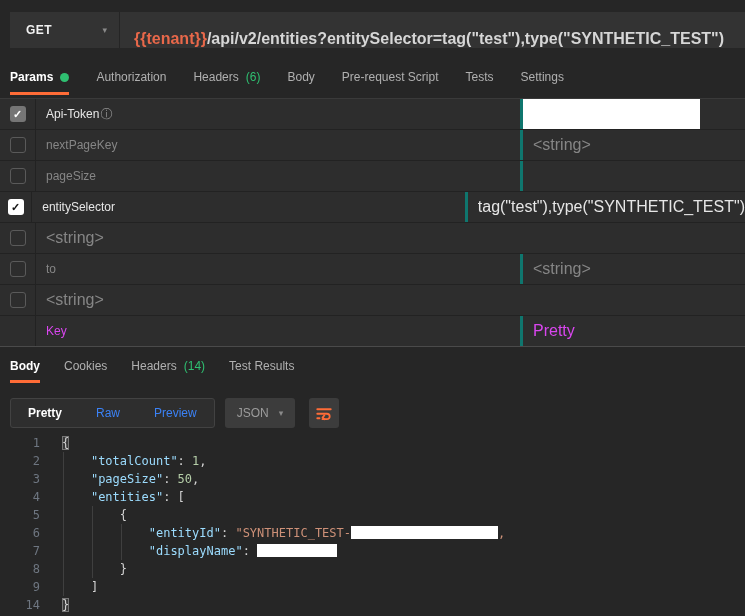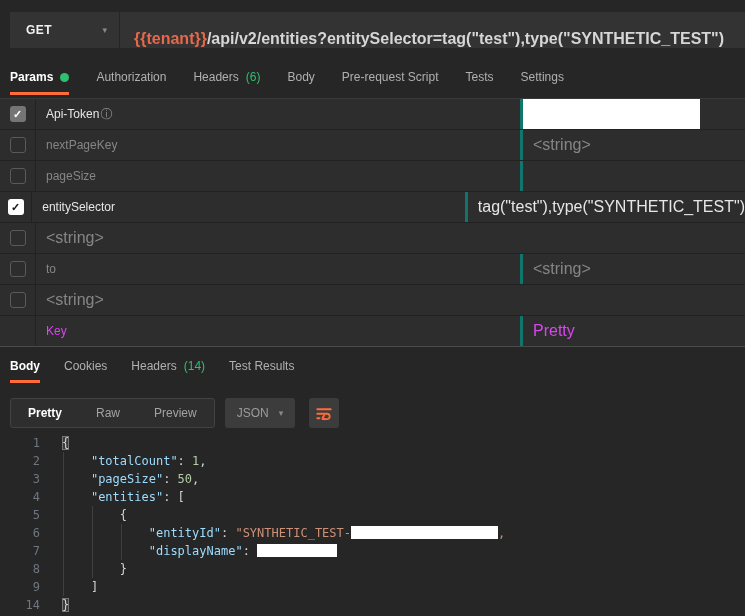--- a/index.html
+++ b/index.html
@@ -44,21 +44,21 @@
   .info-icon { color:#8f8f8f; font-size:12px; }
   .vredact { width:177px; align-self:stretch; background:#ffffff; }
   .vcell.nopad { padding-left:0; }
 
   
   .resp-tabs { position:absolute; top:349px; left:10px; right:0; height:34px; display:flex; align-items:stretch; gap:24px; font-size:12px; color:#b0b0b0; }
 
   
   .toolbar { position:absolute; top:391px; left:10px; height:30px; display:flex; align-items:center;margin-top:7px; }
   .seg { display:flex; align-items:stretch; border:1px solid #424242; border-radius:3px; background:#2e2e2e; height:30px; }
-  .seg-item { padding:0 17px; display:flex; align-items:center; font-size:12px; color:#a3a3a3; cursor:pointer; }
+  .seg-item { padding:0 17px; display:flex; align-items:center; font-size:12px; color:#3b82f6; cursor:pointer; }
   .seg-item.active { color:#ffffff; font-weight:bold; }
   .fmt { display:flex; align-items:center; gap:10px; background:#3c3c3c; border-radius:3px; height:30px; padding:9px 12px; color:#9c9c9c; font-size:12px; margin-left:10px; cursor:pointer; }
   .wrap-btn { width:30px; height:30px; background:#3c3c3c; border-radius:3px; display:flex; align-items:center; justify-content:center; margin-left:14px; cursor:pointer; }
 
   
   .code { position:absolute; top:430px; left:0; right:0; bottom:0; padding-top:4px; font-family:"DejaVu Sans Mono", monospace; font-size:12px; }
   .cl { display:flex; height:18px; line-height:18px; }
   .ln { width:40px; text-align:right; color:#6e7681; flex:none; }
   .ct { padding-left:22px; white-space:pre; color:#d4d4d4; }
   .k { color:#9cdcfe; }

